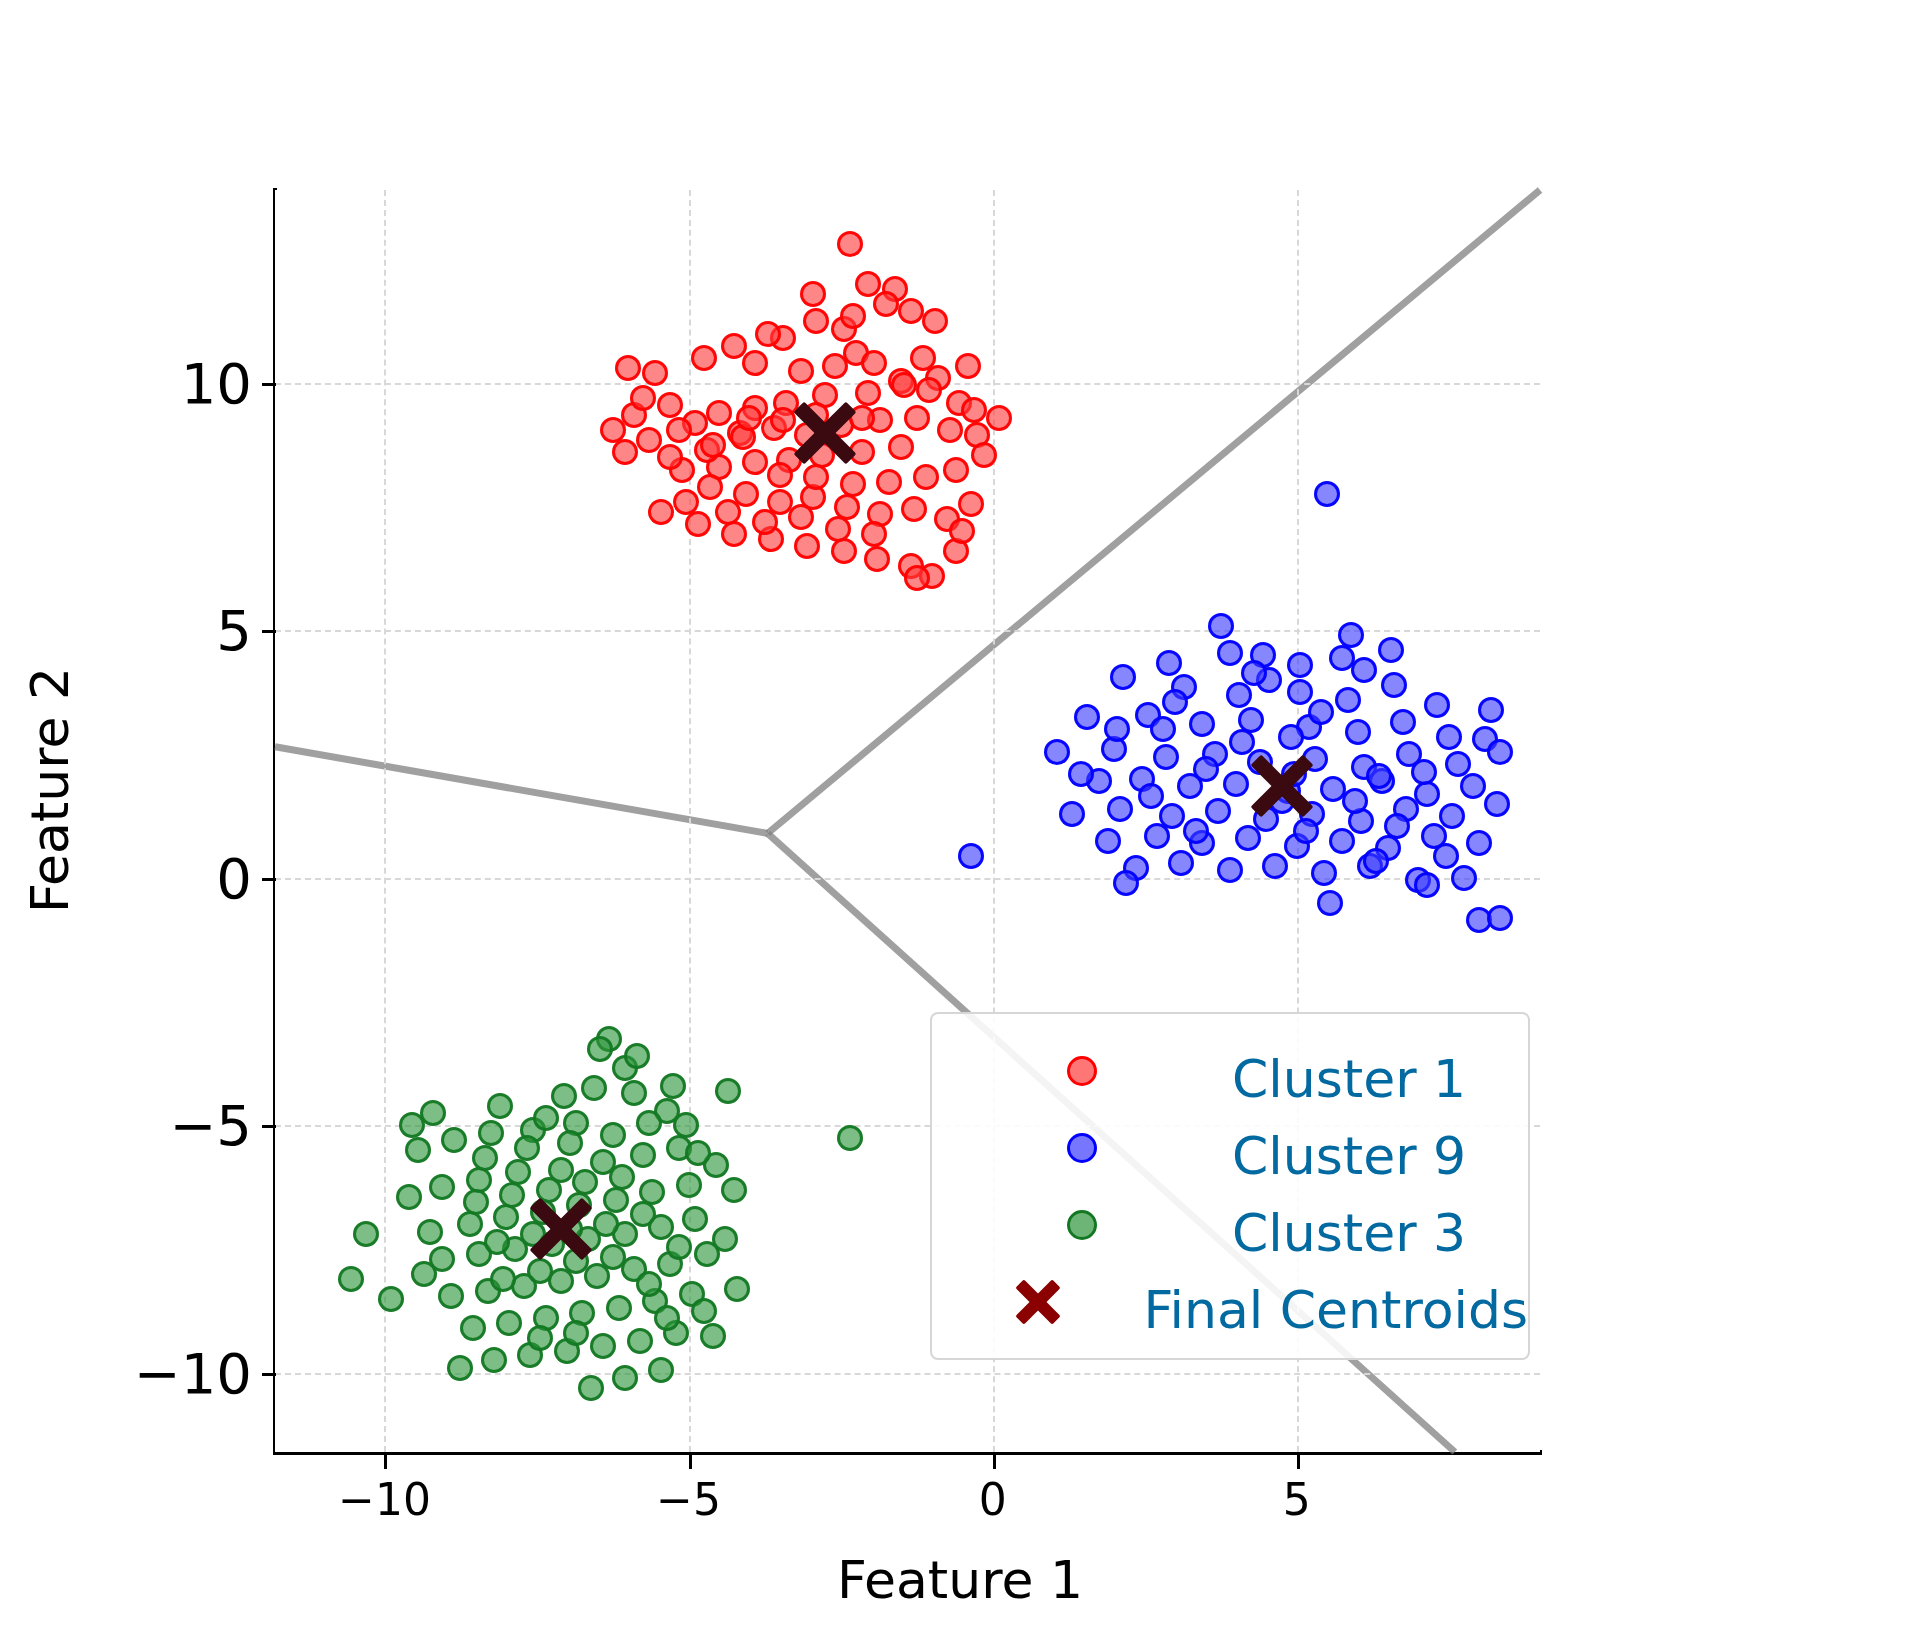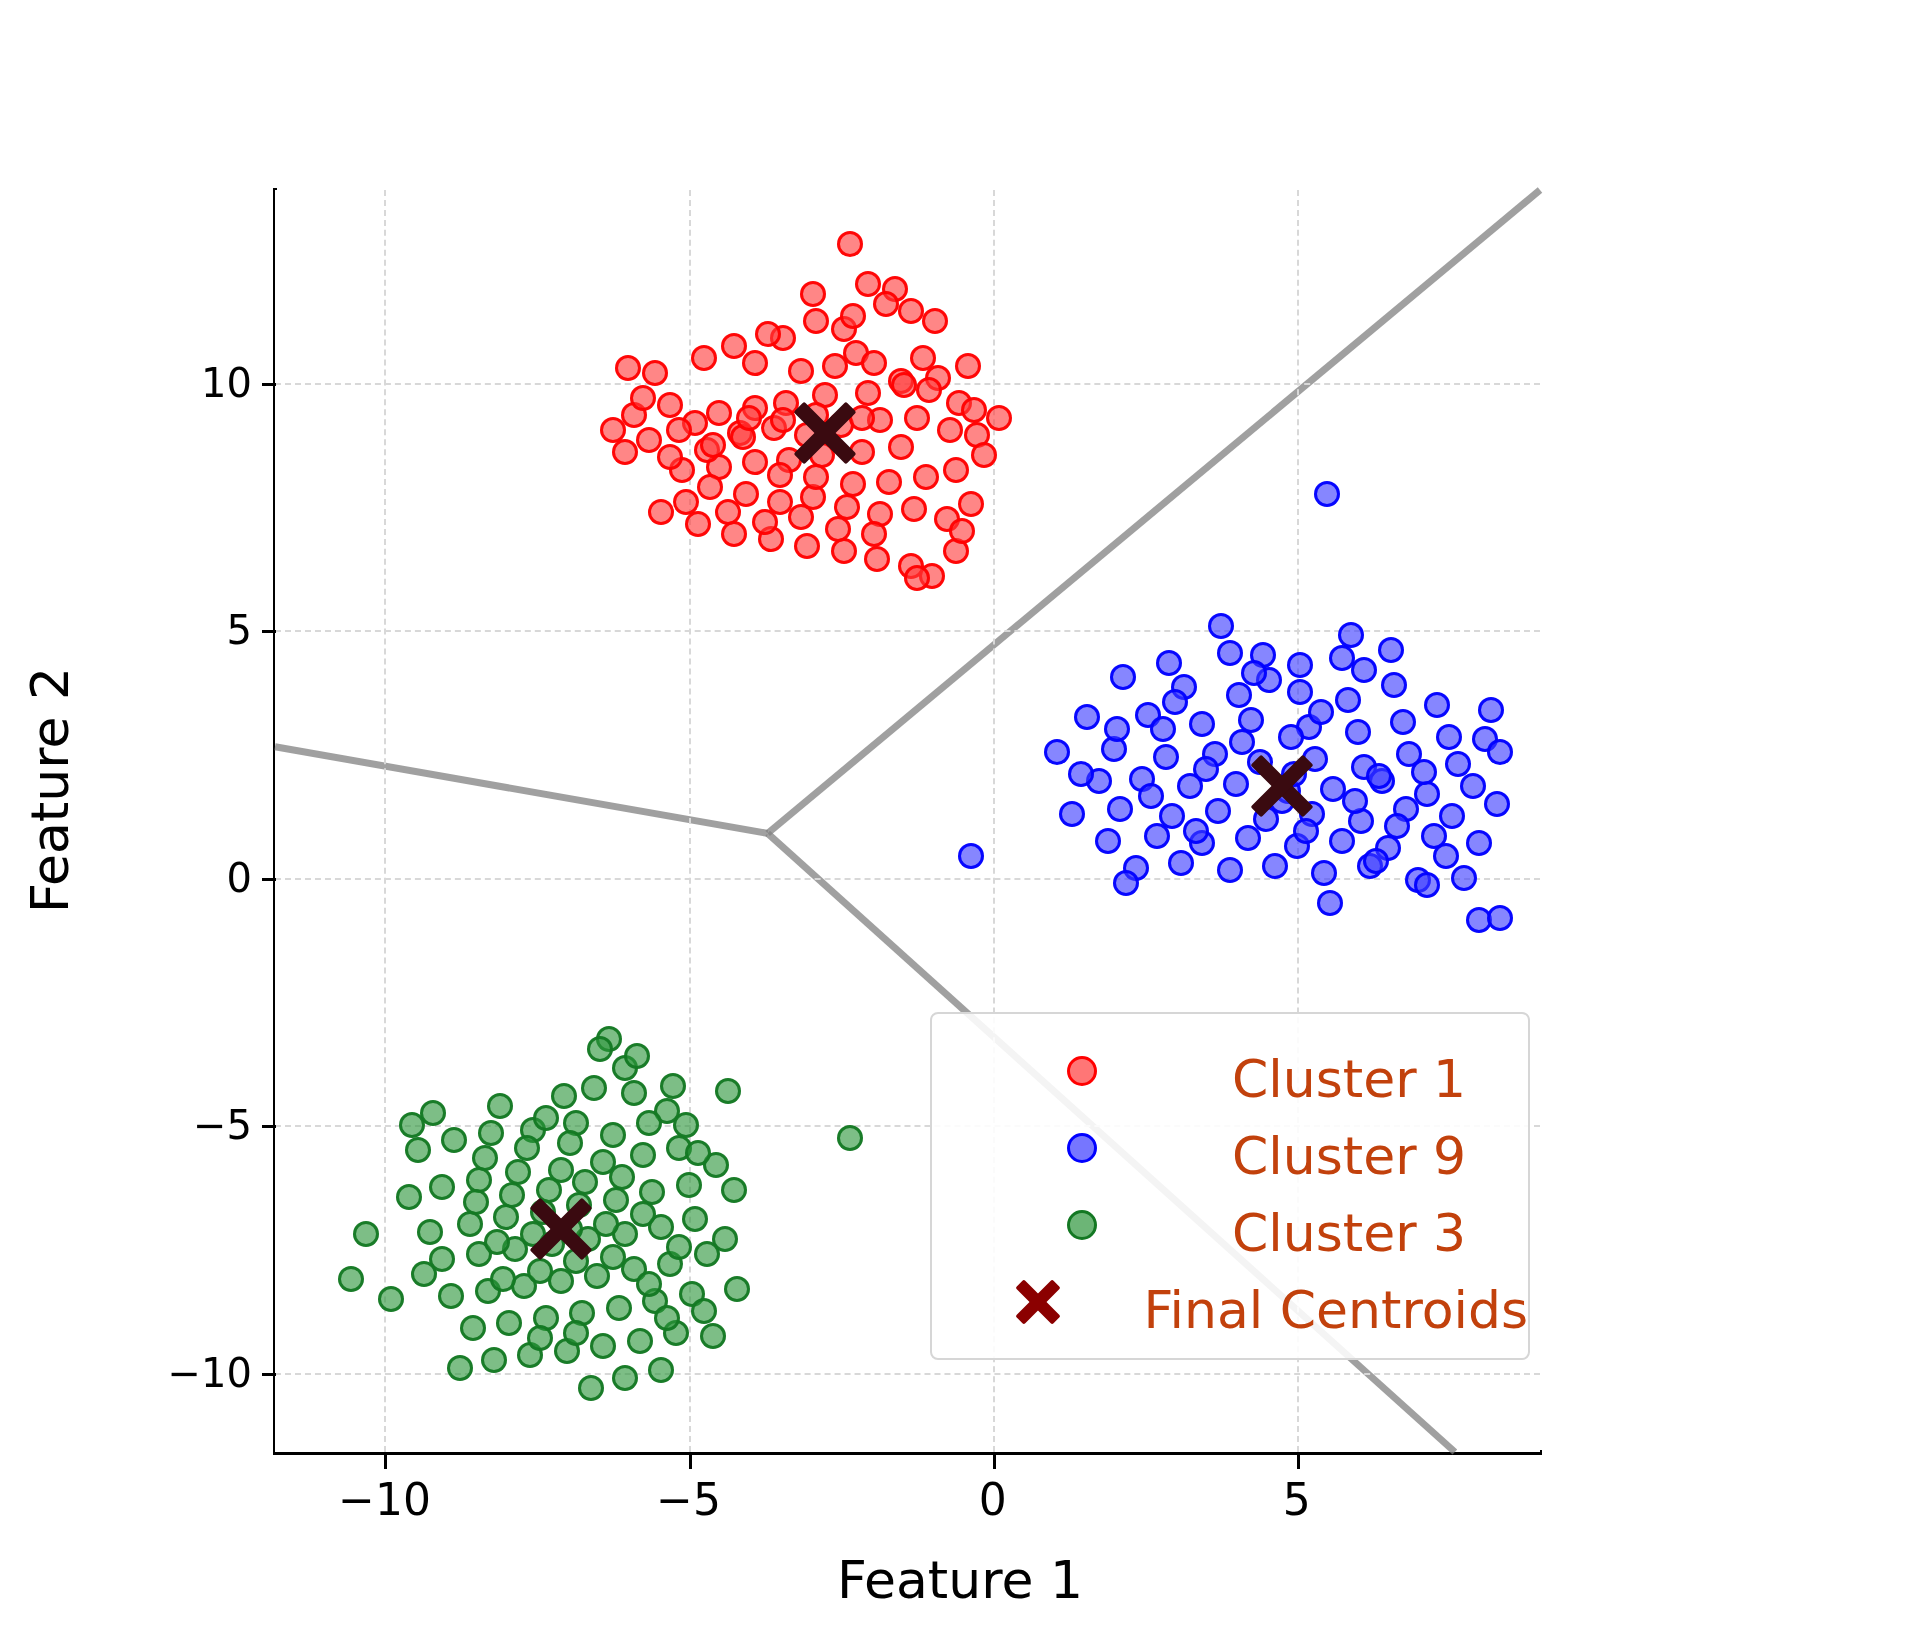--- a/index.html
+++ b/index.html
@@ -23,21 +23,21 @@
   #axis-spine-left{position:absolute;left:273px;top:188px;width:4px;height:1266px;background:#000;}
   #axis-spine-bottom{position:absolute;left:273px;top:1450px;width:1269px;height:5px;background:#000;}
 
   .gridline-v{position:absolute;top:0;width:0;height:100%;border-left:2.5px dashed #d8d8d8;}
   .gridline-h{position:absolute;left:0;height:0;width:100%;border-top:2.5px dashed #d8d8d8;}
 
   .tick-x{position:absolute;top:1455px;width:3px;height:14px;background:#000;}
   .tick-y{position:absolute;left:262px;height:3px;width:14px;background:#000;}
 
   .ticklabel-x{position:absolute;top:1474px;transform:translateX(-50%);font-size:44px;color:#000;white-space:nowrap;}
-  .ticklabel-y{position:absolute;right:1668px;transform:translateY(-50%);font-size:40px;color:#000;white-space:nowrap;text-align:right;}
+  .ticklabel-y{position:absolute;right:1668px;transform:translateY(-50%);font-size:56px;color:#000;white-space:nowrap;text-align:right;}
 
   #xlabel{position:absolute;left:0;top:1550px;width:1920px;text-align:center;font-size:52px;color:#000;}
   #ylabel{position:absolute;left:-300px;top:760px;width:700px;text-align:center;font-size:52px;color:#000;
           transform:rotate(-90deg);transform-origin:center center;}
 
   
   .pt{position:absolute;border-radius:50%;box-sizing:border-box;transform:translate(-50%,-50%);}
   .pt.c1{background:rgba(255,60,60,0.62);border:3px solid rgba(255,0,0,0.95);}
   .pt.c2{background:rgba(60,60,255,0.62);border:3px solid rgba(0,0,255,0.95);}
   .pt.c3{background:rgba(45,150,60,0.62);border:3px solid rgba(20,120,35,0.95);}
@@ -68,21 +68,21 @@
   .legend-dot{width:30px;height:30px;border-radius:50%;box-sizing:border-box;}
   .legend-dot.c1{background:rgba(255,60,60,0.7);border:3px solid rgba(255,0,0,1);}
   .legend-dot.c2{background:rgba(60,60,255,0.7);border:3px solid rgba(0,0,255,1);}
   .legend-dot.c3{background:rgba(45,150,60,0.7);border:3px solid rgba(20,120,35,1);}
   .legend-x{position:relative;width:48px;height:48px;}
   .legend-x:before,.legend-x:after{
     content:"";position:absolute;left:50%;top:50%;width:52px;height:12px;background:#8B0000;border-radius:2px;
   }
   .legend-x:before{transform:translate(-50%,-50%) rotate(45deg);}
   .legend-x:after{transform:translate(-50%,-50%) rotate(-45deg);}
-  .legend-label{font-size:52px;color:#c2410c;white-space:nowrap;margin-top:17px;}
+  .legend-label{font-size:52px;color:#0369a1;white-space:nowrap;margin-top:17px;}
 </style>
 </head>
 <body>
 
 <div id="figure">
 
 
   <div id="axis-spine-left"></div>
   <div id="axis-spine-bottom"></div>
 

